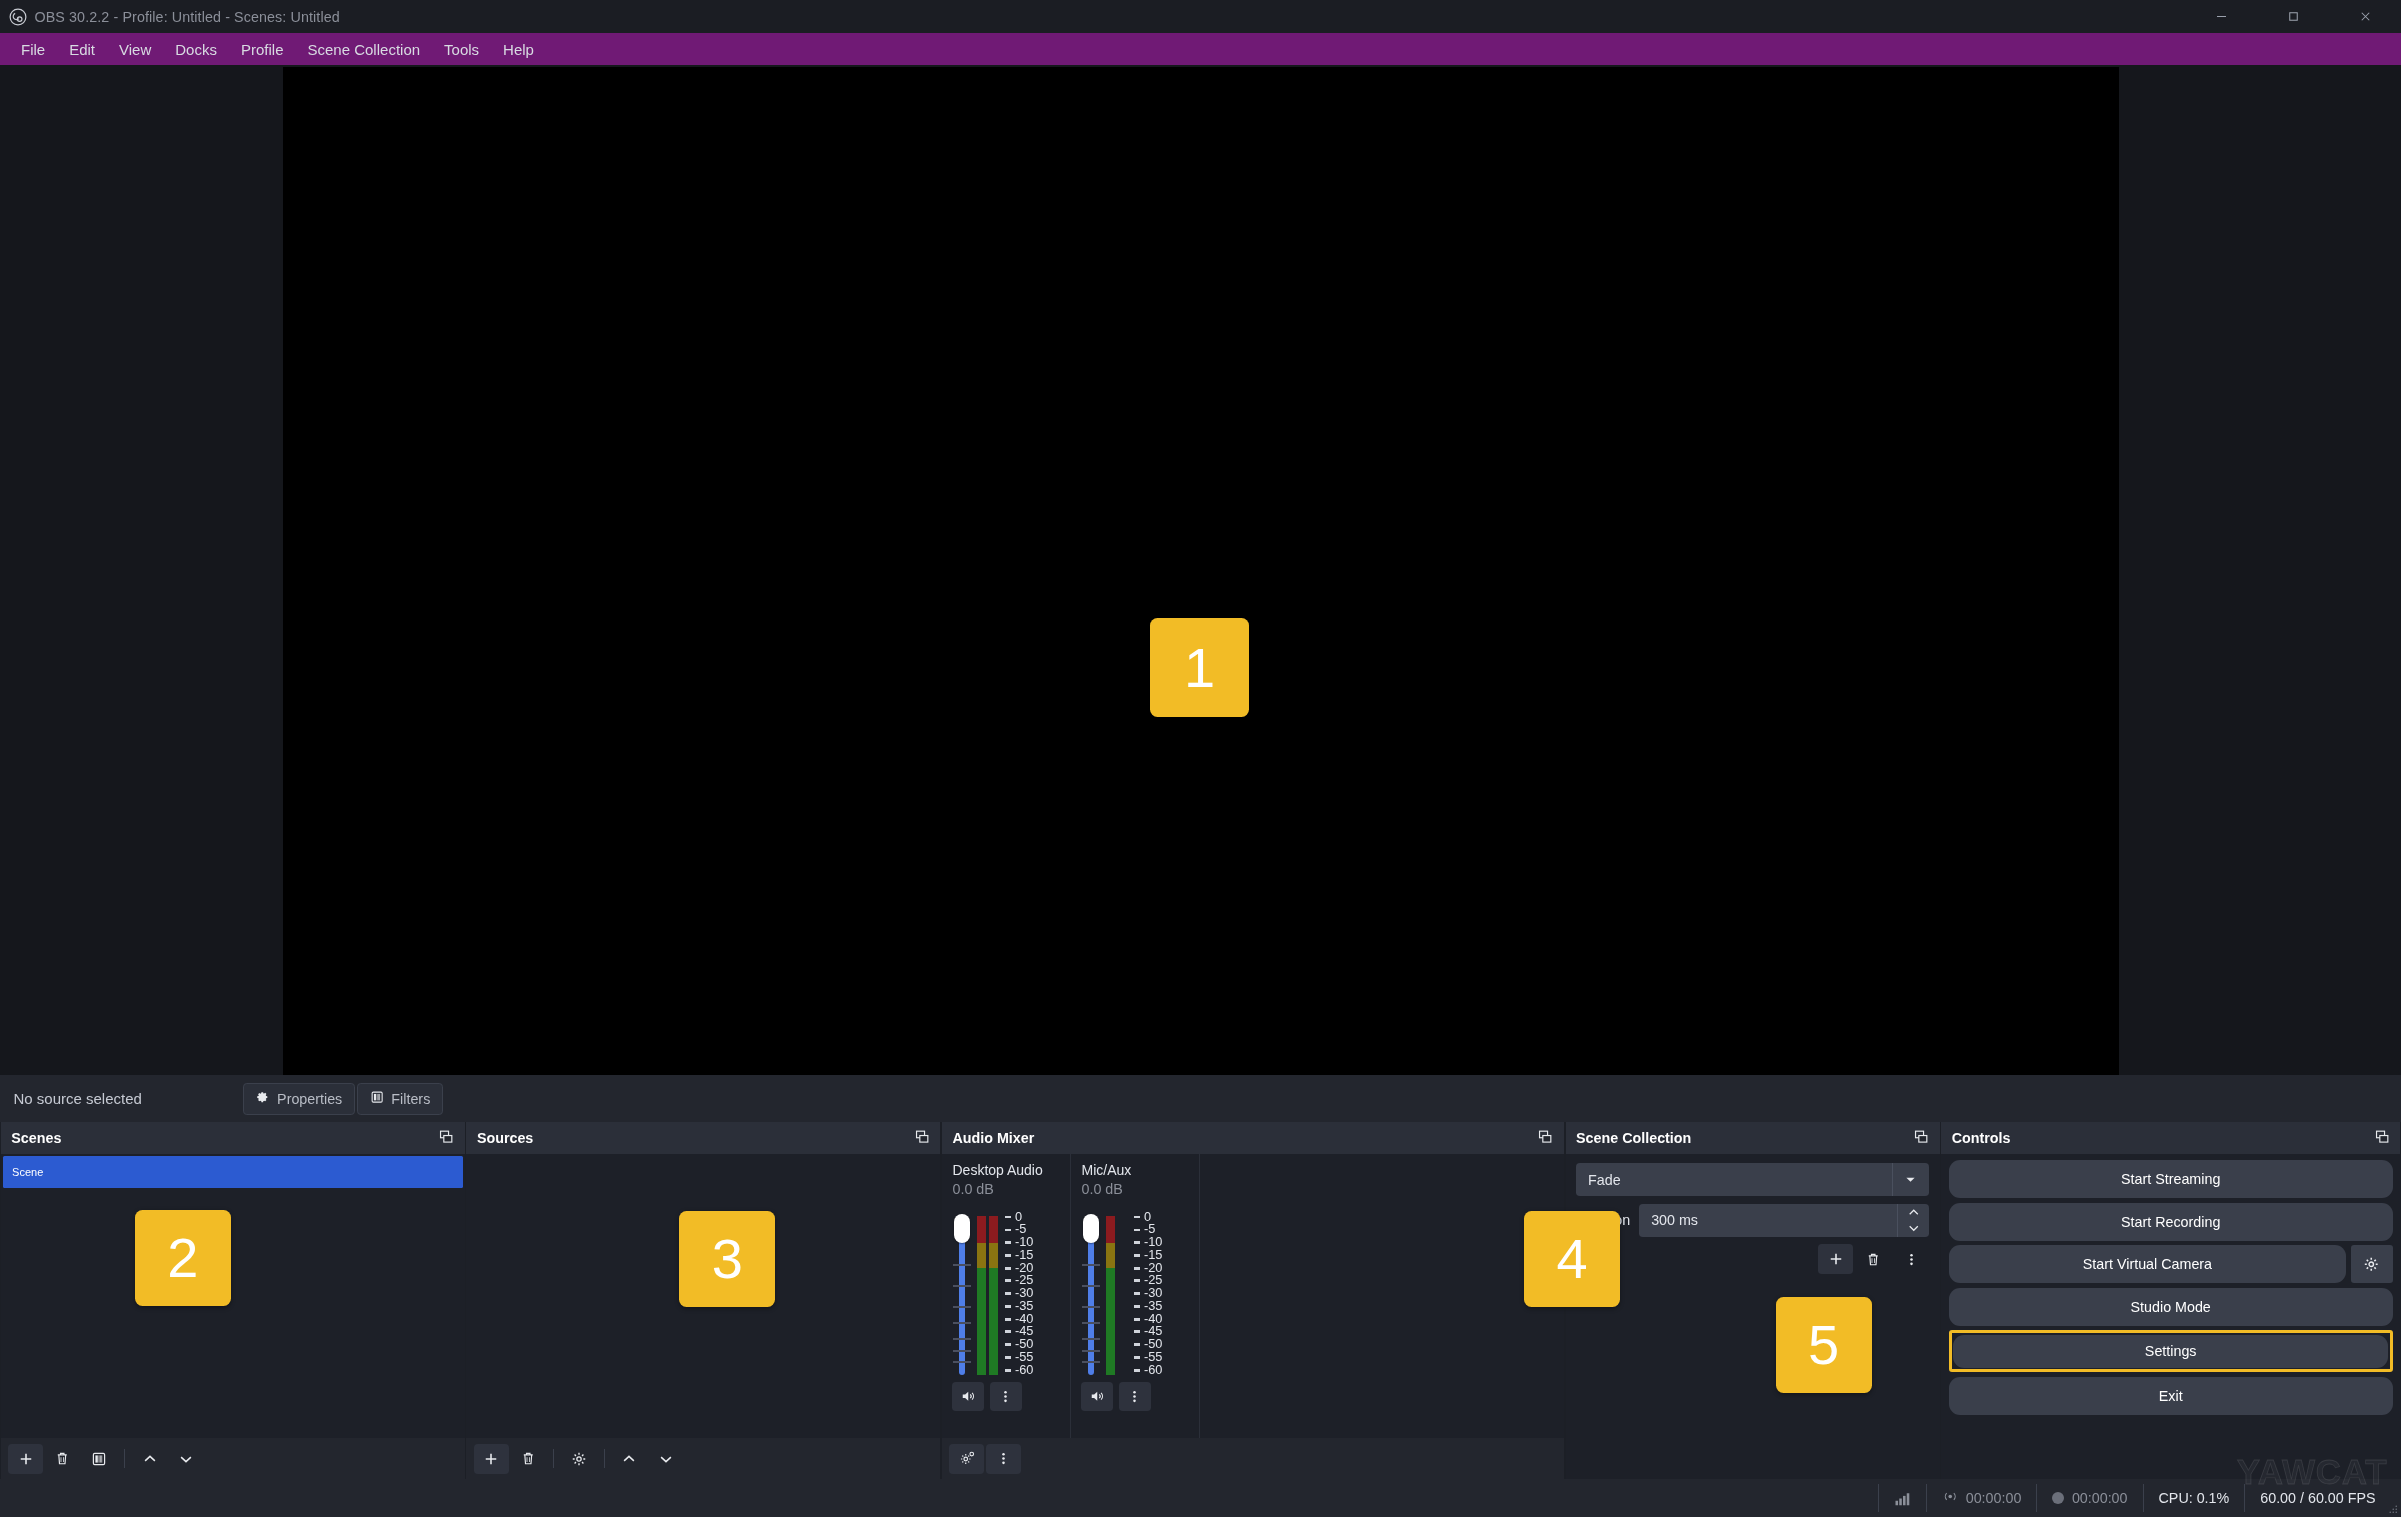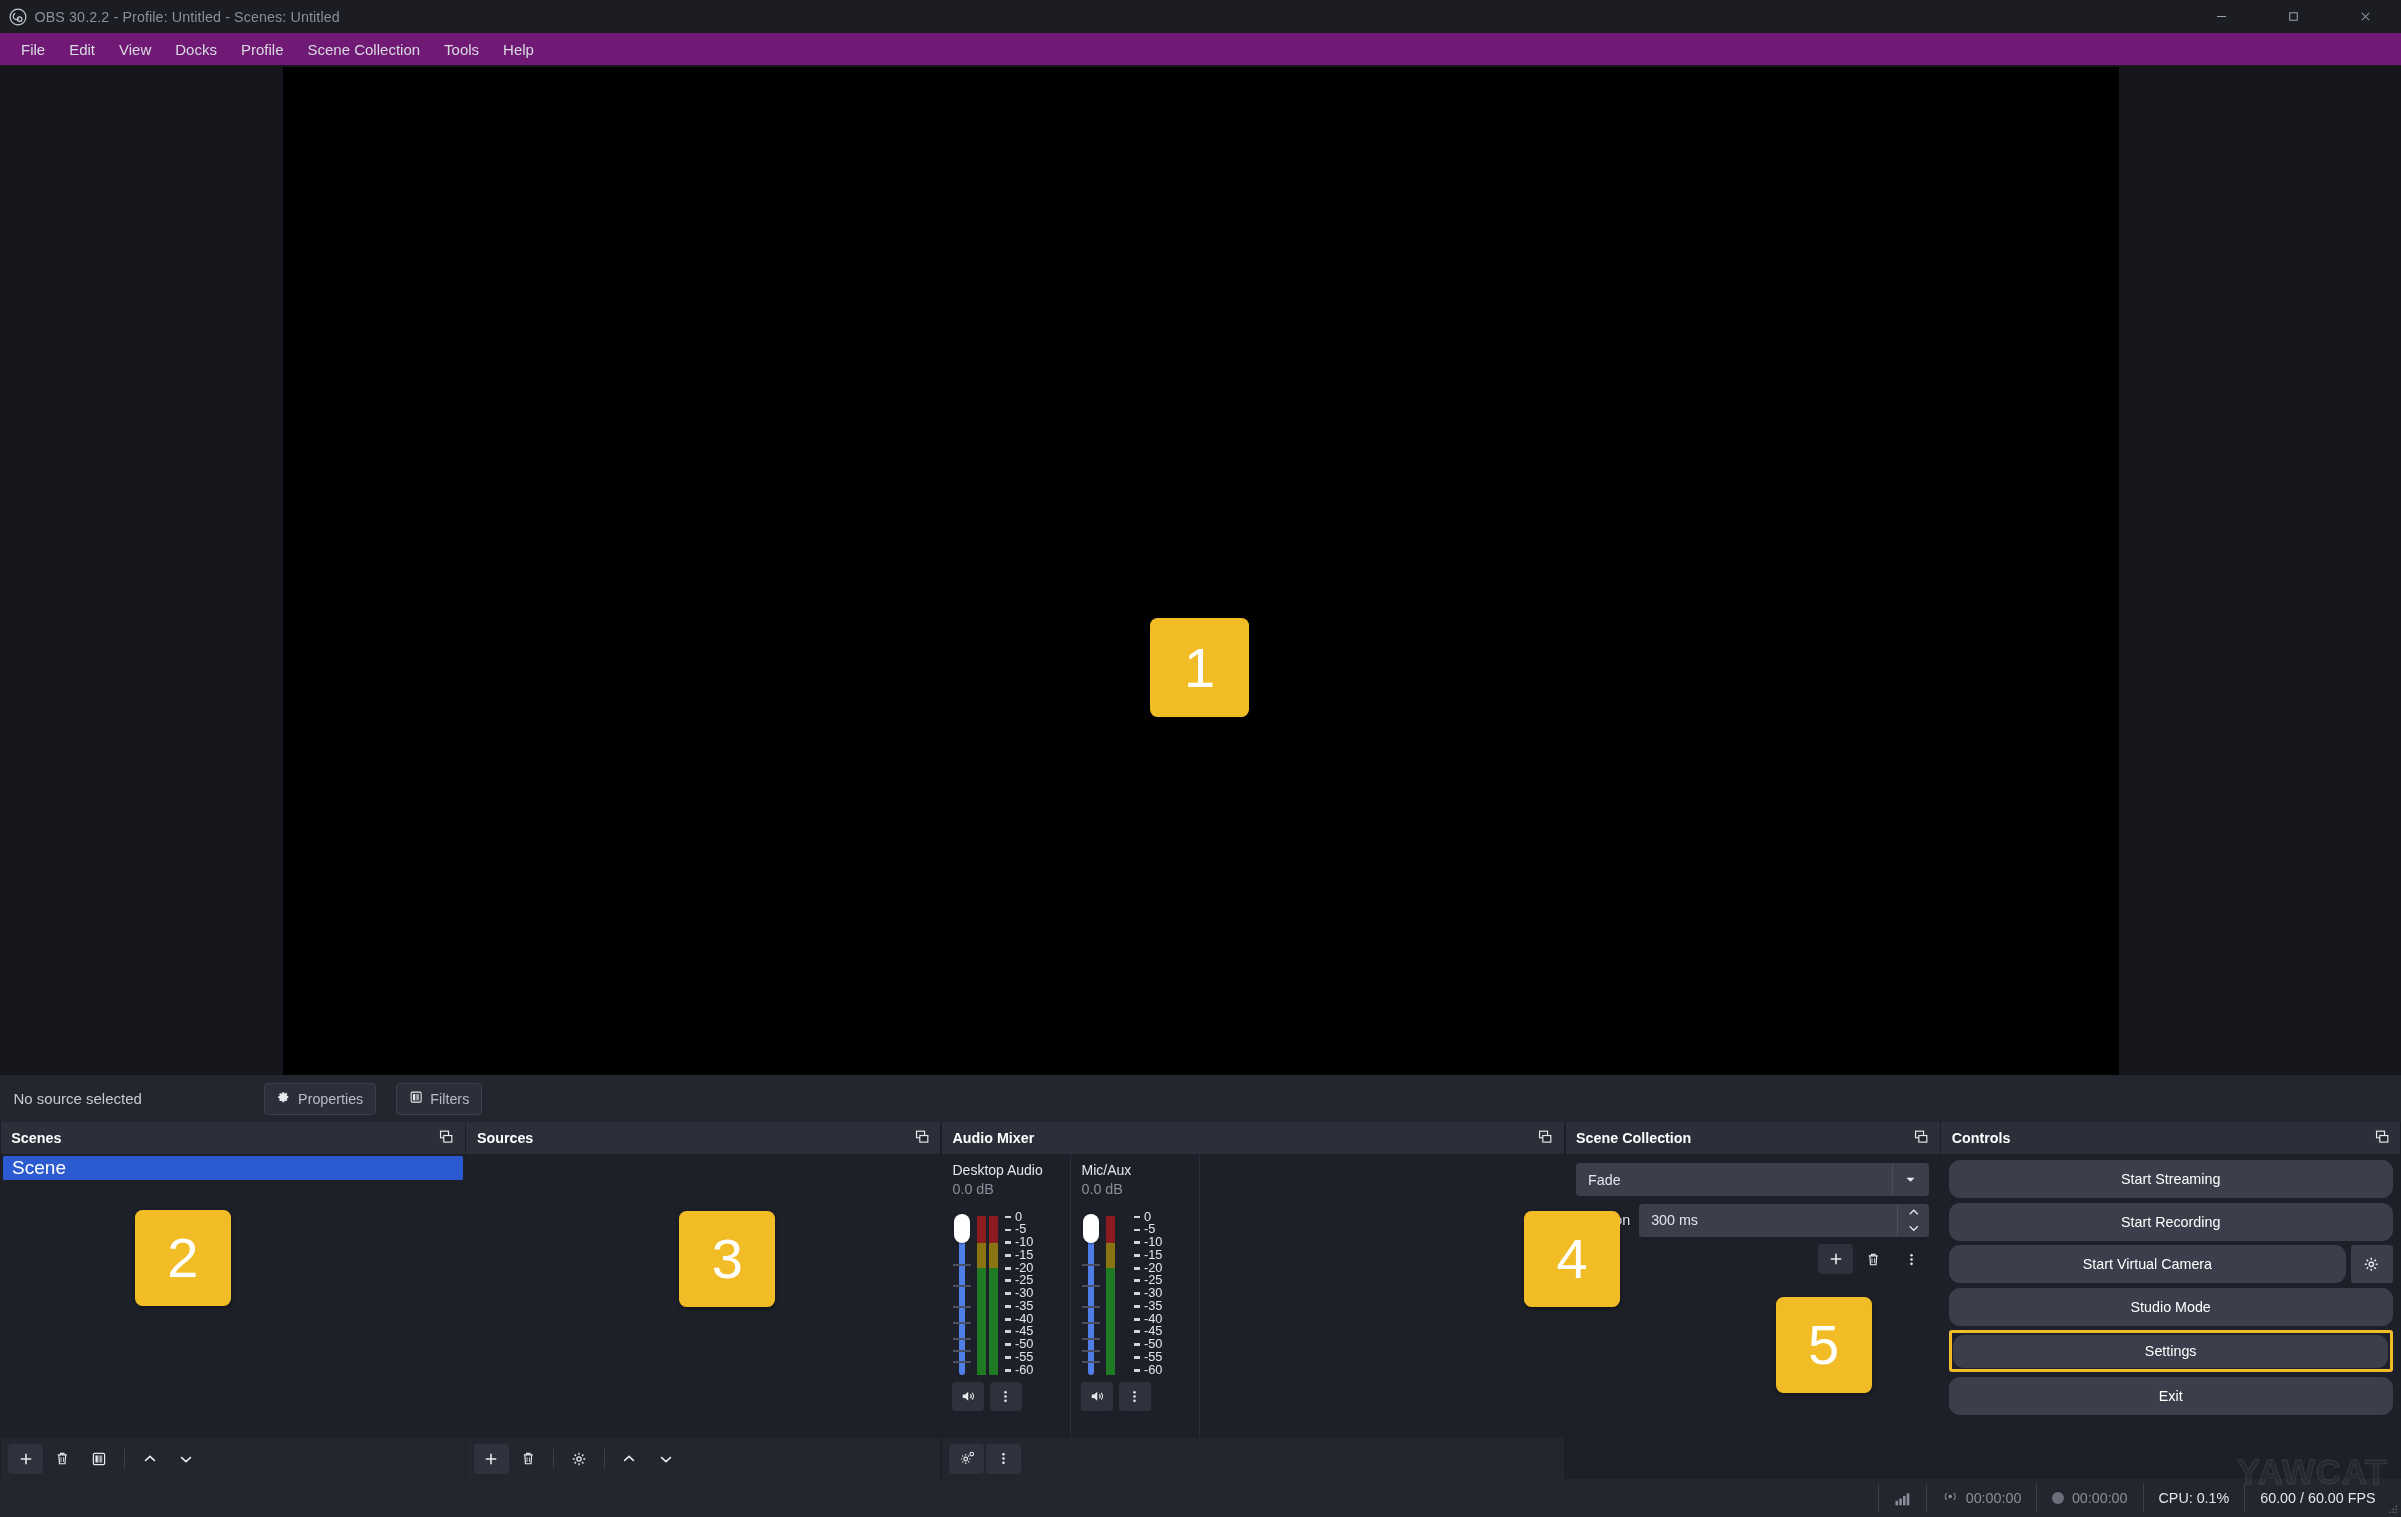--- a/index.html
+++ b/index.html
@@ -113,23 +113,23 @@
     padding: 0 12px;
     position: relative;
   }
   .no-source-text {
     color: #c6cad3;
     font-size: 15px;
     margin-left: 1.5px;
   }
   .strip-buttons {
     position: absolute;
-    left: 264px;
-    display: flex;
-    gap: 20px;
+    left: 243px;
+    display: flex;
+    gap: 2px;
   }
   .strip-btn {
     background: #2b2f39;
     border: 0.8px solid #3b404c;
     border-radius: 3.8px;
     height: 32px;
     padding: 0 12px;
     display: flex;
     align-items: center;
     gap: 6.8px;
@@ -187,27 +187,27 @@
   .tool-icon {
     width: 35px; height: 30px;
     display: flex; align-items: center; justify-content: center;
     border-radius: 3.8px;
   }
   .tool-icon.filled { background: #2e323d; }
   .tool-sep { width: 0.8px; height: 19.5px; background: #3b404c; margin: 0 6px; }
 
   
   .scene-item {
-    height: 24px;
+    height: 32px;
     background: #2c5bd1;
     color: #ffffff;
     display: flex;
     align-items: center;
     padding-left: 9px;
-    font-size: 19px;
+    font-size: 11px;
     margin: 2.3px 2.3px 0 2.3px;
     border-radius: 1.5px;
   }
   .badge-2 { position: absolute; left: 134px; top: 56px; width: 96px; height: 96px; }
   .badge-3 { position: absolute; left: 213px; top: 57px; width: 96px; height: 96px; }
   .badge-4 { position: absolute; left: 324px; top: 57px; width: 96px; height: 96px; }
   .badge-5 { position: absolute; left: 210px; top: 143px; width: 96px; height: 96px; }
 
   
   .mixer-body { display: flex; flex-direction: column; flex: 1 1 auto; min-height: 0; }

